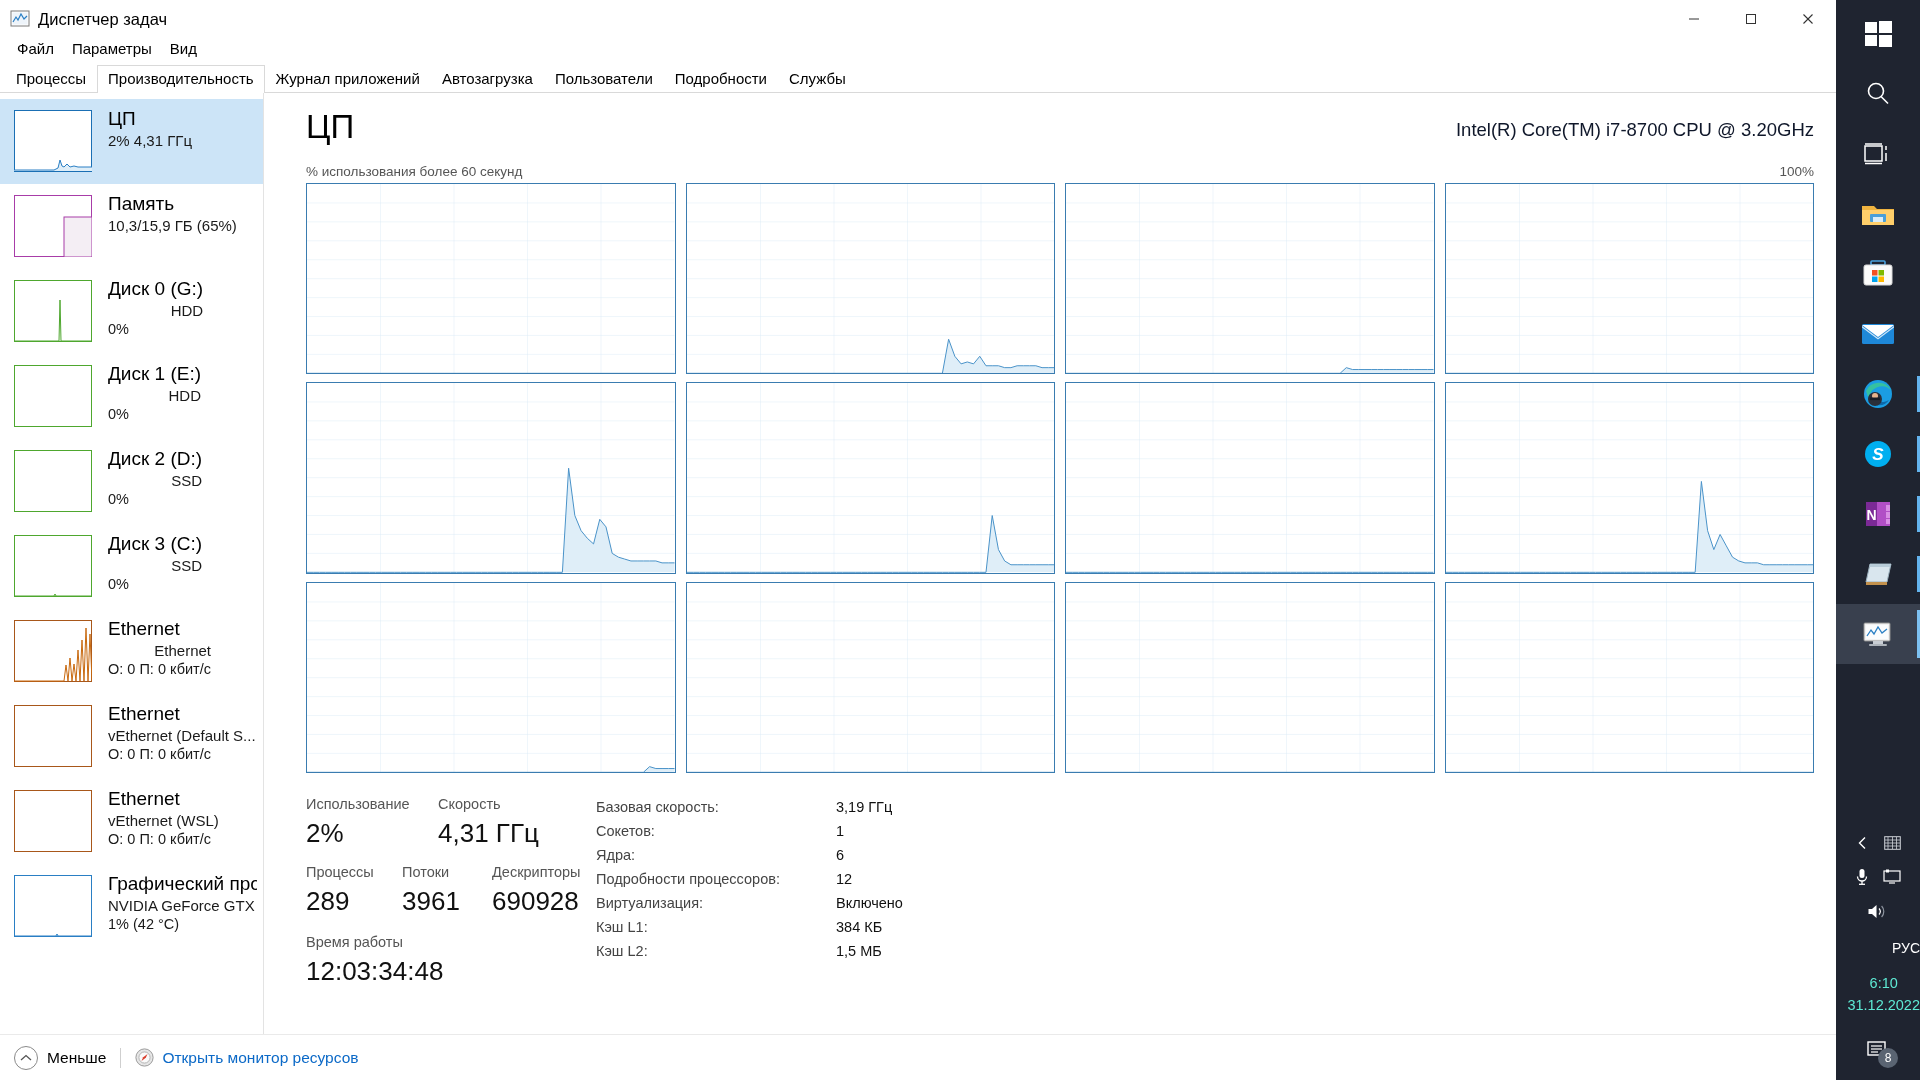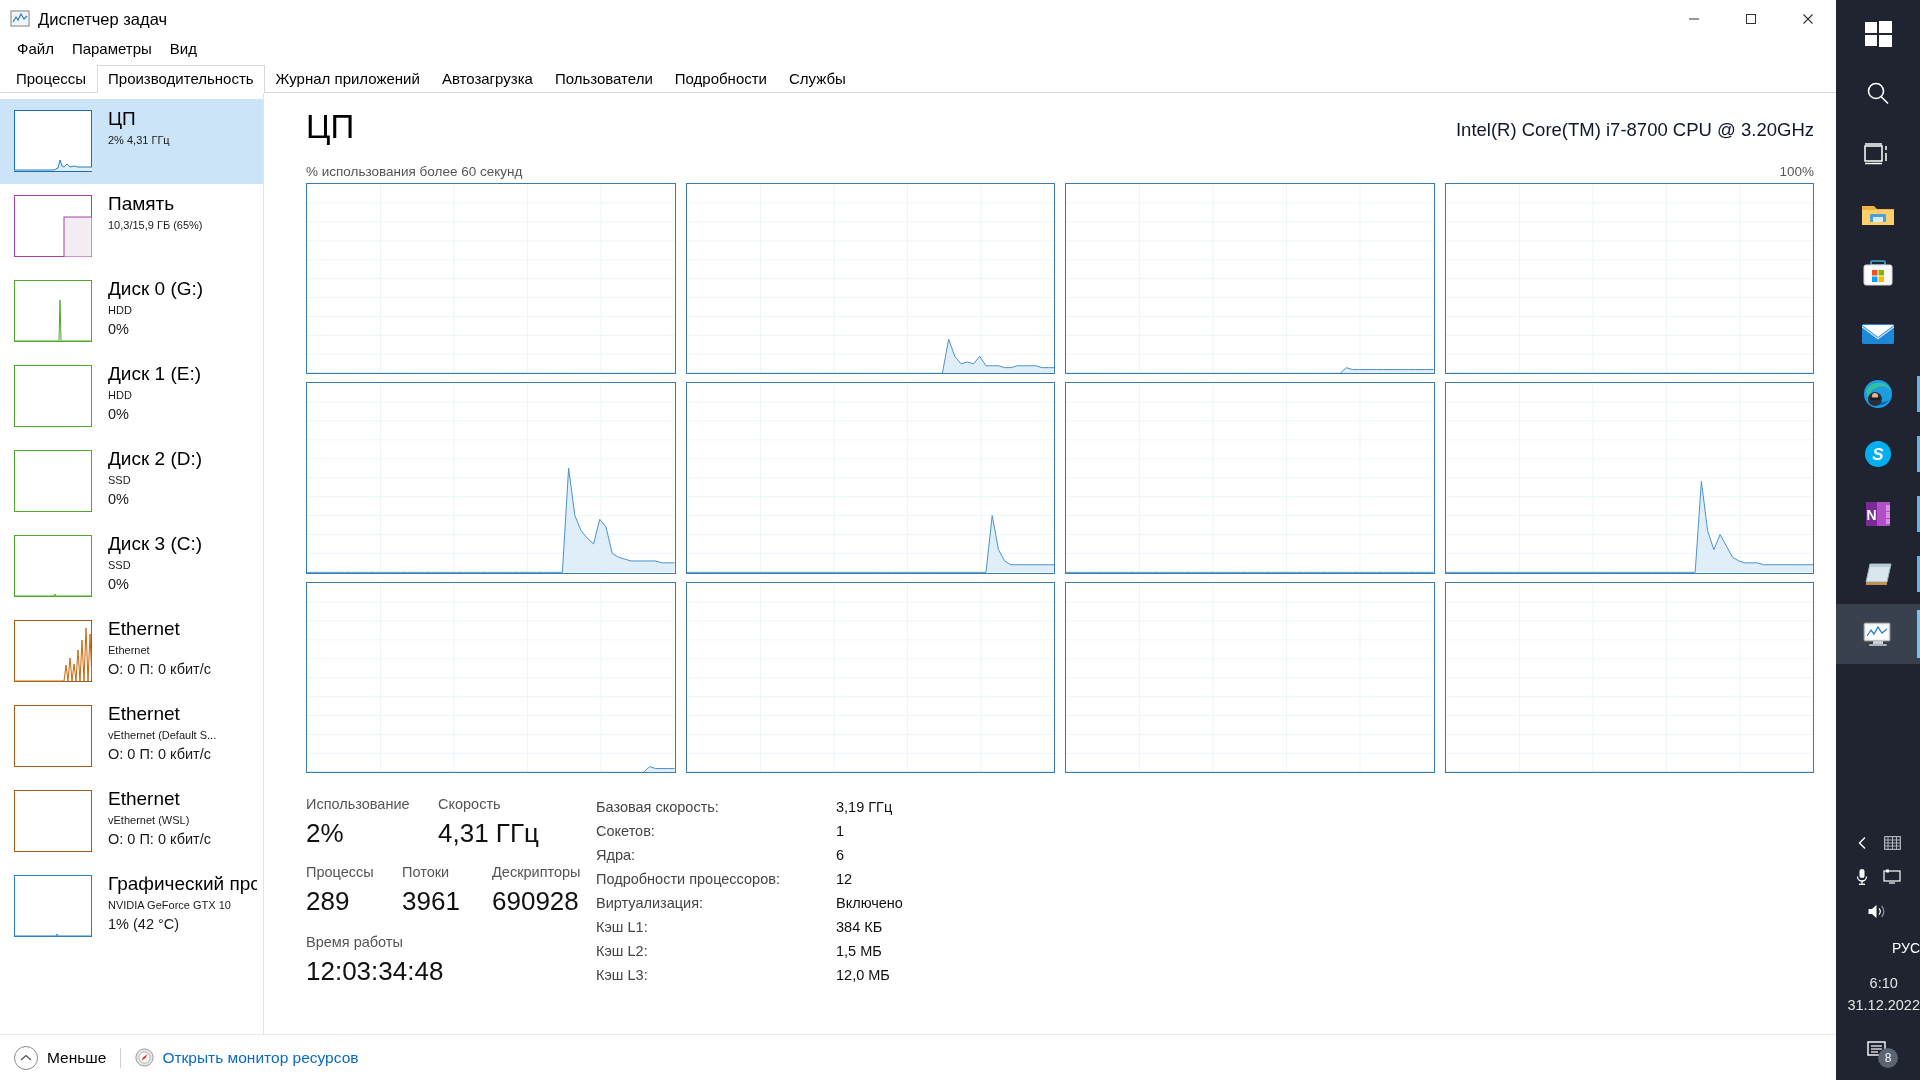--- a/index.html
+++ b/index.html
@@ -59,21 +59,21 @@
     padding: 7px 6px 7px 14px; height: 85px;
   }
   .side-item.selected { background: #cce4f7; }
   .mini-graph {
     width: 78px; height: 62px; flex: 0 0 78px; margin-right: 16px; margin-top: 4px;
     background: #fff; position: relative; overflow: hidden;
   }
   .mini-graph svg { display: block; width: 100%; height: 100%; }
   .side-txt { min-width: 0; overflow: hidden; padding-top: 1px; }
   .side-title { font-size: 19px; color: #000; line-height: 24px; white-space: nowrap; }
-  .side-sub { font-size: 11px; color: #1a1a1a; line-height: 19px; white-space: nowrap; }
+  .side-sub { font-size: 15px; color: #1a1a1a; line-height: 19px; white-space: nowrap; text-align: right; }
   .side-sub2 { font-size: 14.5px; color: #1a1a1a; line-height: 19px; white-space: nowrap; }
 
   
   .main {
     flex: 1; min-width: 0; position: relative; padding: 14px 22px 0 18px;
     display: flex; flex-direction: column;
   }
   .main-head { display: flex; align-items: flex-start; height: 52px; }
   .main-title { font-size: 33px; color: #000; line-height: 40px; }
   .main-cpu-name { margin-left: auto; font-size: 18.5px; color: #0f172a; padding-top: 12px; }
@@ -131,21 +131,21 @@
   .tb-btn.running::after {
     content: ""; position: absolute; right: 0; top: 12px; width: 3px; height: 36px; background: #63b3ed;
   }
   .tb-btn.active { background: #39404e; }
   .tb-btn.active::after {
     content: ""; position: absolute; right: 0; top: 6px; width: 3px; height: 48px; background: #7cc0f0;
   }
   .tb-tray { margin-top: auto; width: 100%; display: flex; flex-direction: column; align-items: flex-end; padding-bottom: 6px; }
   .tray-row { display: flex; align-items: center; justify-content: center; gap: 14px; width: 100%; height: 34px; }
   .tray-lang { color: #fff; font-size: 14px; height: 36px; display: flex; align-items: center; }
-  .tray-clock { color: #e5e5e5; font-size: 14.5px; text-align: center; line-height: 22px; padding: 6px 0 10px; }
+  .tray-clock { color: #5eead4; font-size: 14.5px; text-align: center; line-height: 22px; padding: 6px 0 10px; }
   .tray-notif { width: 84px; height: 48px; display: flex; align-items: center; justify-content: center; position: relative; }
   .notif-badge {
     position: absolute; right: 22px; bottom: 6px; width: 20px; height: 20px; border-radius: 50%;
     background: #5a6472; color: #fff; font-size: 12px; display: flex; align-items: center; justify-content: center;
   }
 </style>
 </head>
 <body>
 
 <div id="root">
@@ -638,24 +638,20 @@
                 <div class="sr-key">Виртуализация:</div>
                 <div class="sr-val">Включено</div>
               </div>
               <div class="sr-row">
                 <div class="sr-key">Кэш L1:</div>
                 <div class="sr-val">384 КБ</div>
               </div>
               <div class="sr-row">
                 <div class="sr-key">Кэш L2:</div>
                 <div class="sr-val">1,5 МБ</div>
-              </div>
-              <div class="sr-row">
-                <div class="sr-key">Кэш L3:</div>
-                <div class="sr-val">12,0 МБ</div>
               </div>
             </div>
         </div>
 
       </div>
 
       <div class="footer">
         <div class="fewer">
           <span class="chev-circle">
             <svg width="12" height="8" viewBox="0 0 12 8">

